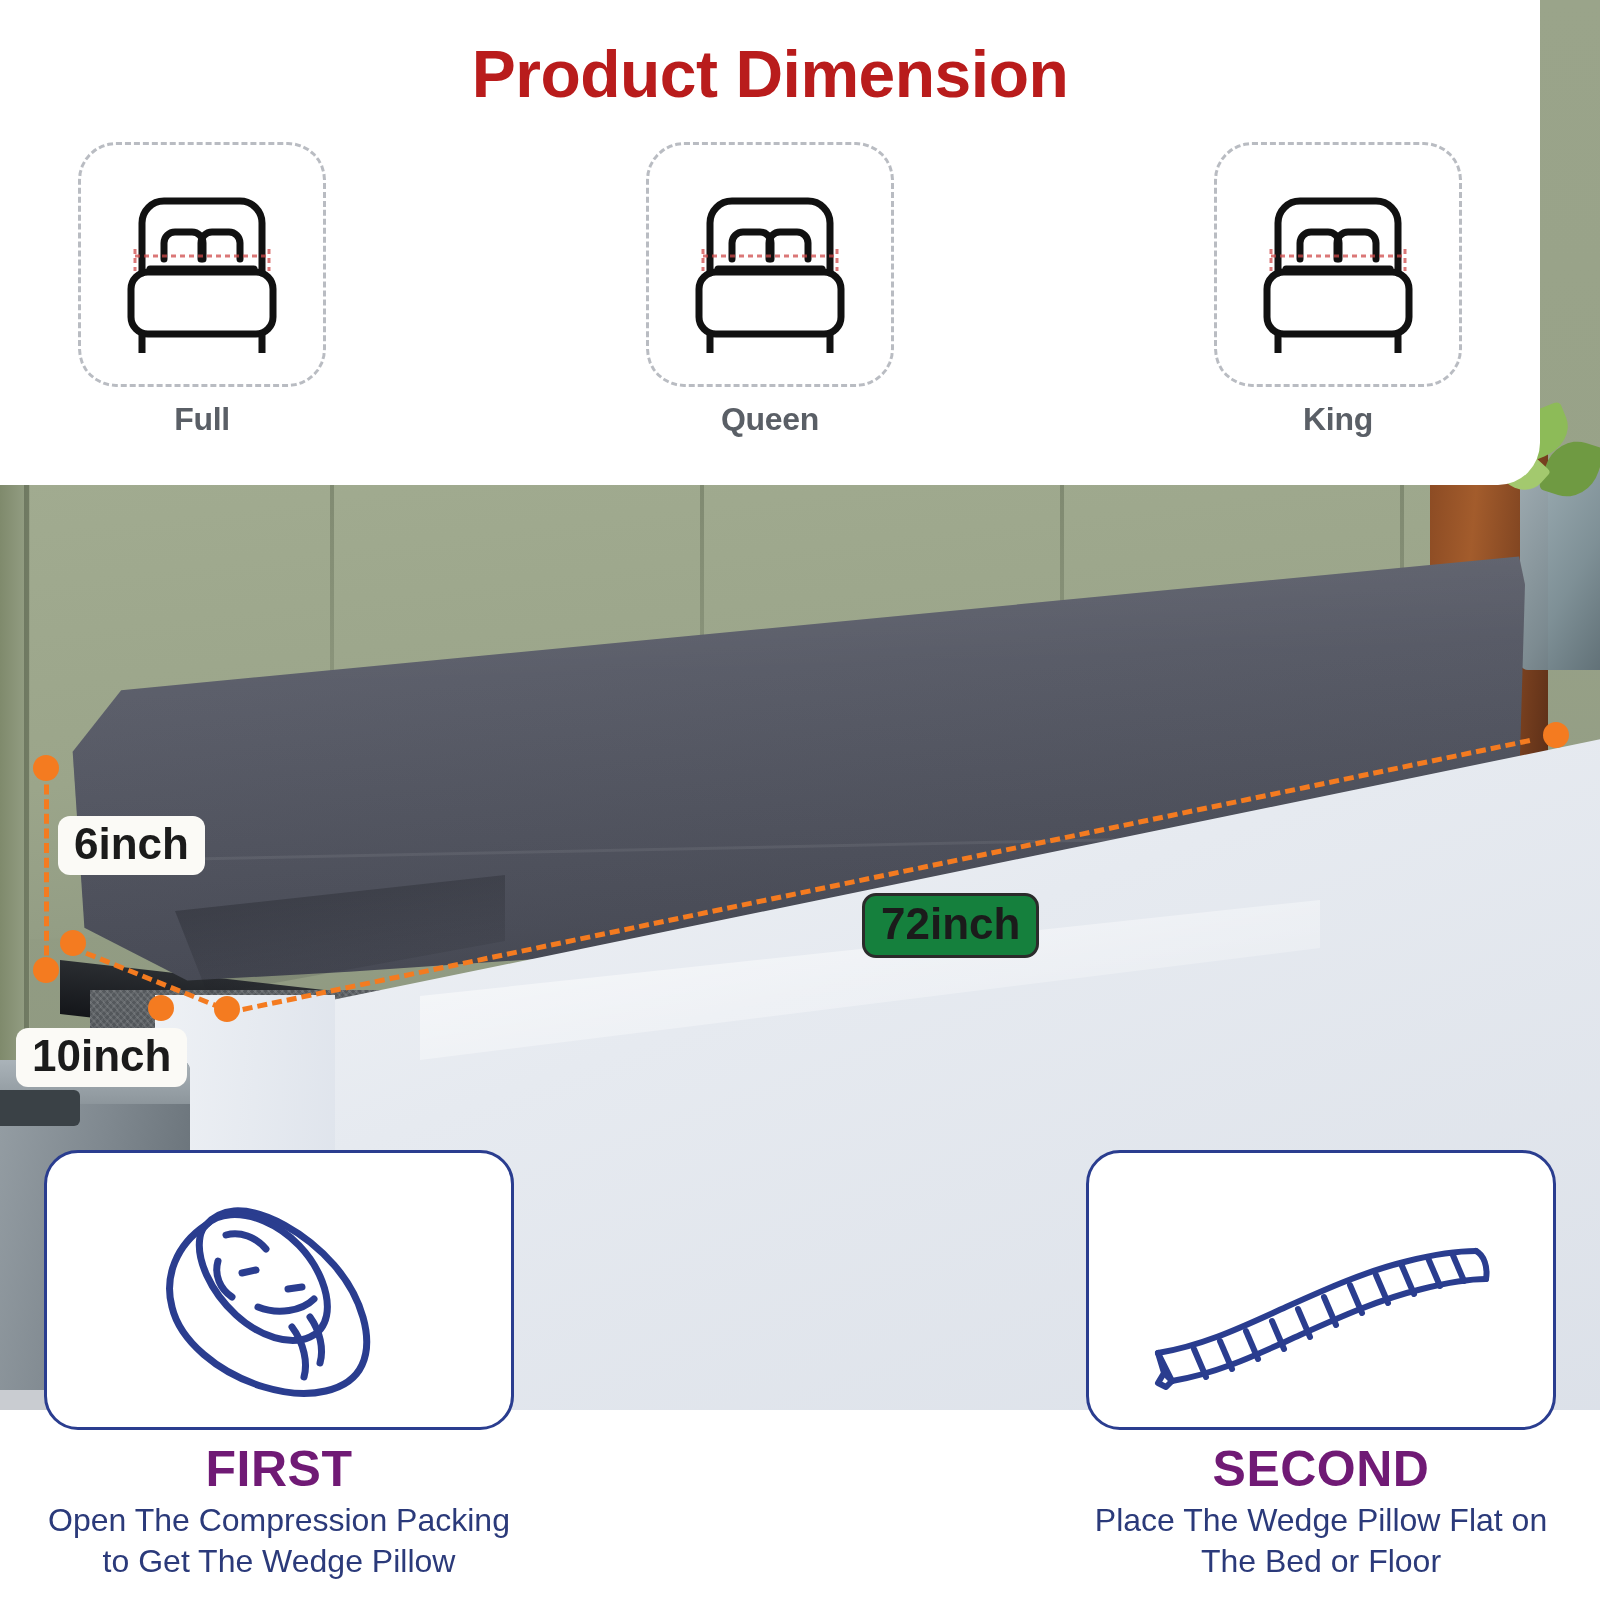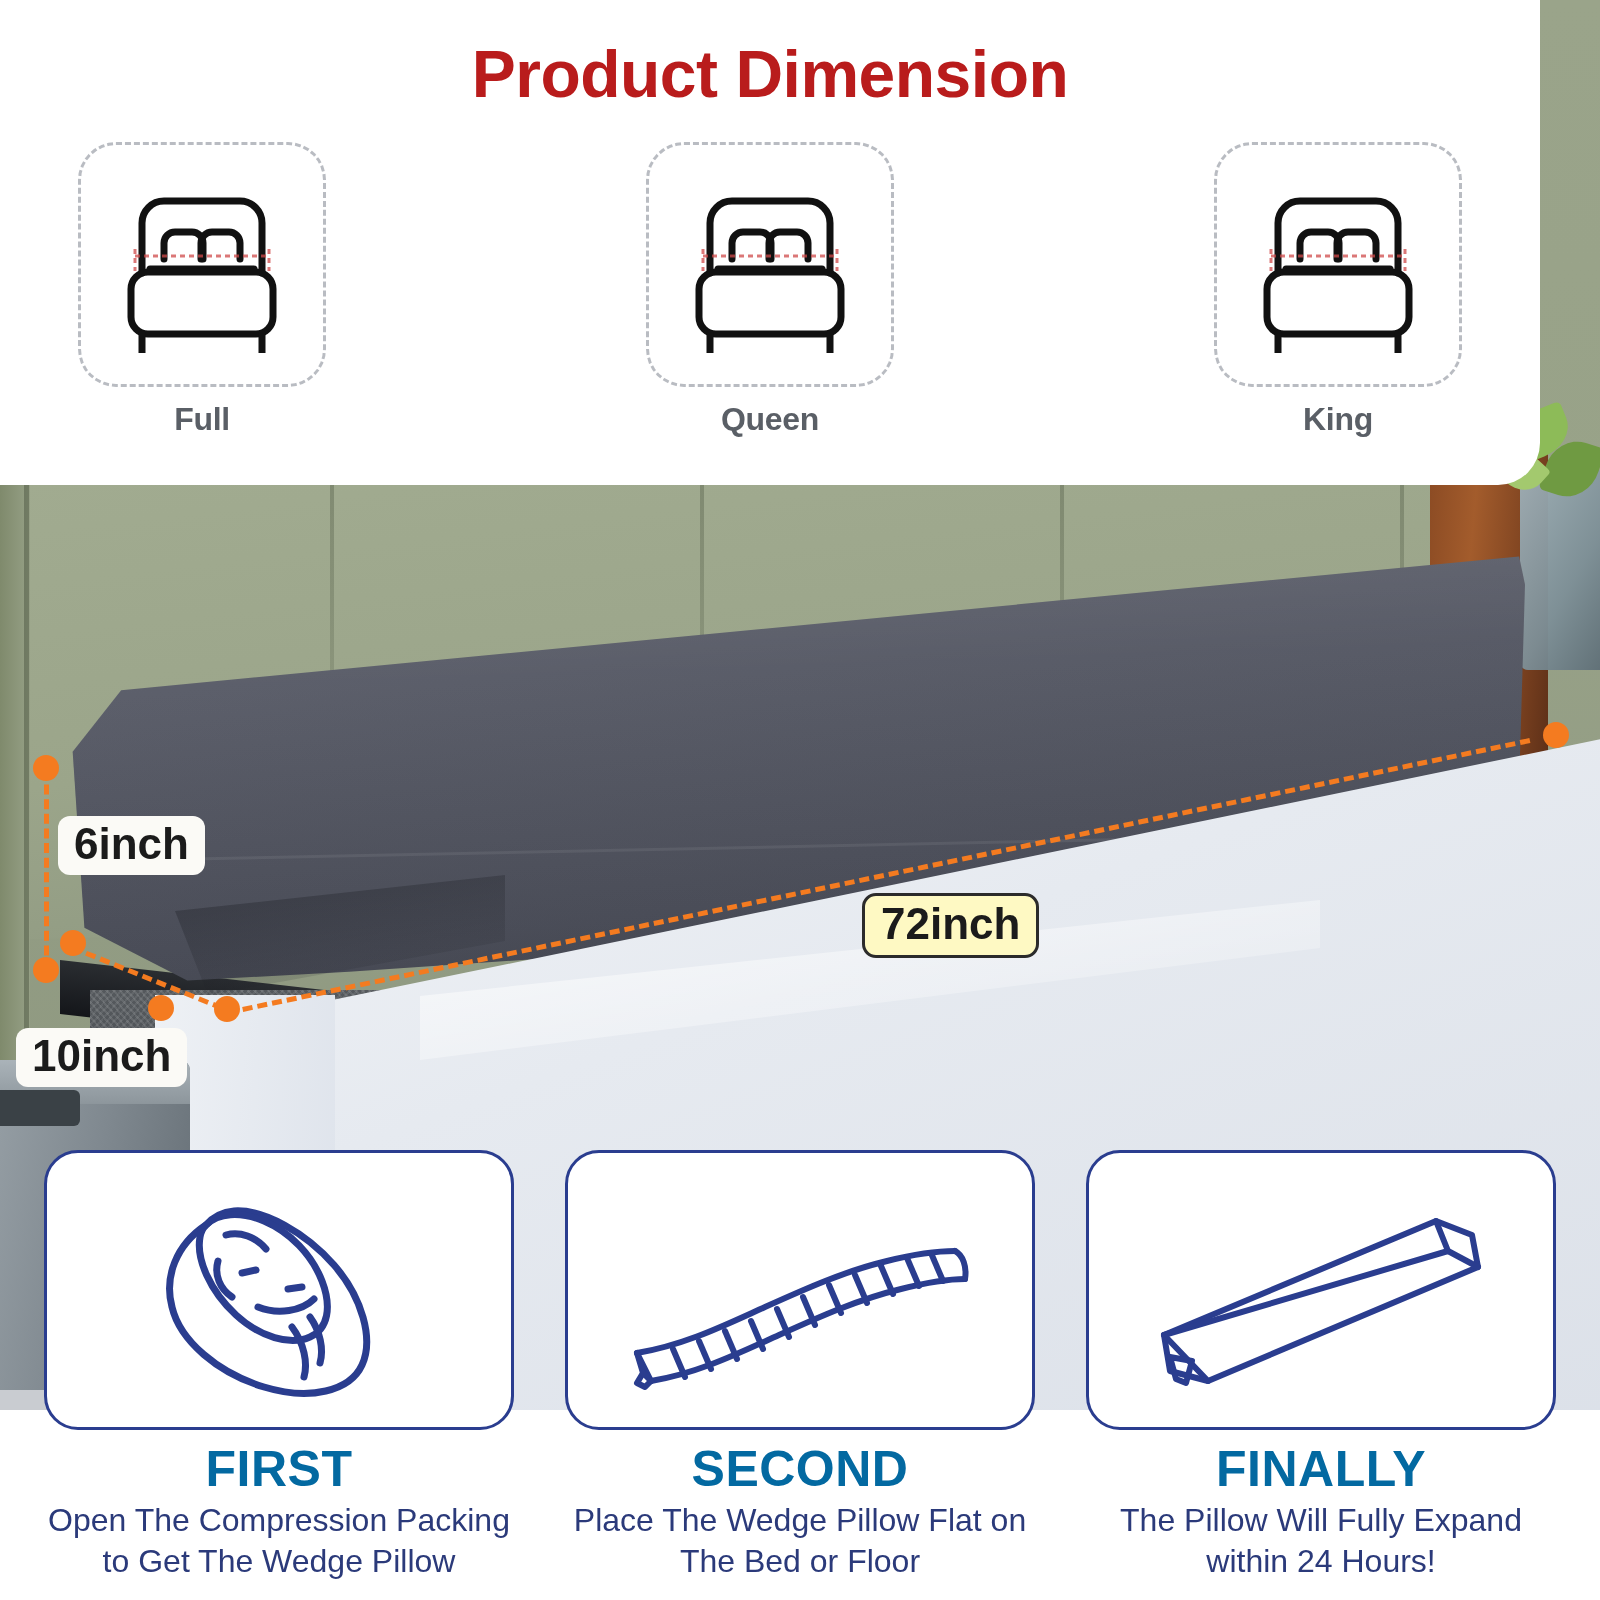--- a/index.html
+++ b/index.html
@@ -177,21 +177,21 @@
   }
   .dash-v {
     position:absolute; width:0; border-left:5px dashed #f47b20; z-index:21;
   }
   .dash-line {
     position:absolute; height:0; border-top:5px dashed #f47b20;
     transform-origin:left center; z-index:21;
   }
   .badge {
     position:absolute; z-index:25;
-    background:#fef9c3;
+    background:#15803d;
     border:3px solid #2b2b2b;
     border-radius:14px;
     color:#1b1b1b;
     font-weight:bold;
     padding:6px 16px 9px 16px;
     font-size:44px;
     line-height:1;
     white-space:nowrap;
   }
   .badge.plain { border:none; background:#fbfaf6; border-radius:12px; }
@@ -208,21 +208,21 @@
     background:#ffffff;
     border:3px solid #2a3d8f;
     border-radius:34px;
     display:flex; align-items:center; justify-content:center;
     overflow:hidden;
   }
   .step-title {
     margin-top:10px;
     font-size:50px;
     font-weight:bold;
-    color:#0369a1;
+    color:#701a75;
     letter-spacing:.5px;
   }
   .step-desc {
     margin-top:2px;
     font-size:32px;
     color:#2b3a7a;
     line-height:1.28;
   }
   .steps-bg {
     position:absolute; left:0; bottom:0; width:1600px; height:190px;
@@ -406,29 +406,14 @@
           <path d="M266 91 L278 119"></path>
           <path d="M292 83 L304 111"></path>
           <path d="M316 78 L328 106"></path>
         </g>
       </svg>
     </div>
     <div class="step-title">SECOND</div>
     <div class="step-desc">Place The Wedge Pillow Flat on The Bed or Floor</div>
   </div>
 
-  <div class="step">
-    <div class="card">
-      <svg width="370" height="230" viewBox="0 0 370 230">
-        <g fill="none" stroke="#2a3d8f" stroke-width="6" stroke-linecap="round" stroke-linejoin="round">
-          <path d="M28 160 L300 46 L336 60 L342 92 L72 206 Z"></path>
-          <path d="M28 160 L34 196 L72 206"></path>
-          <path d="M300 46 L312 76 L342 92"></path>
-          <path d="M28 160 L312 76"></path>
-          <path d="M34 182 L40 204 L50 208 L56 186 Z"></path>
-        </g>
-      </svg>
-    </div>
-    <div class="step-title">FINALLY</div>
-    <div class="step-desc">The Pillow Will Fully Expand within 24 Hours!</div>
-  </div>
 
 </div>
 
 </body></html>

